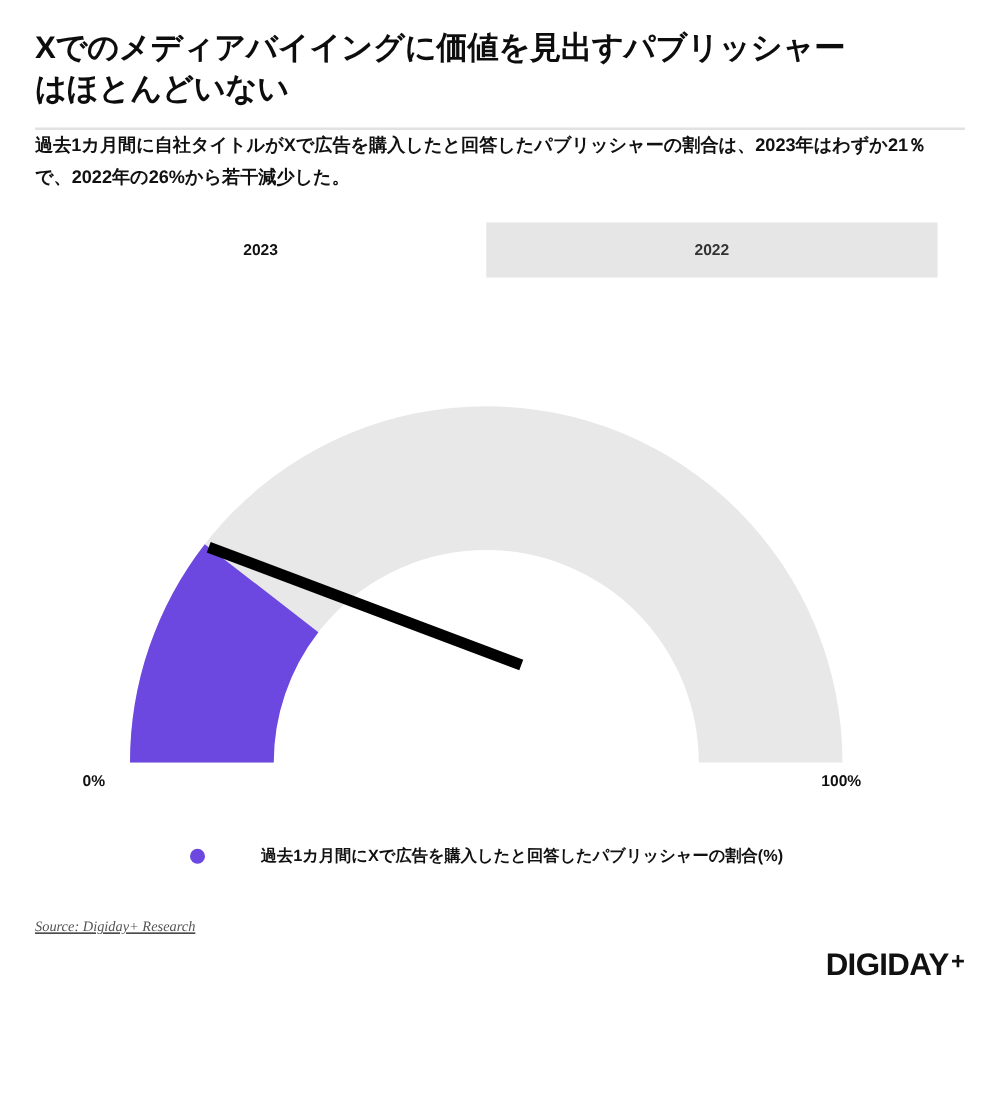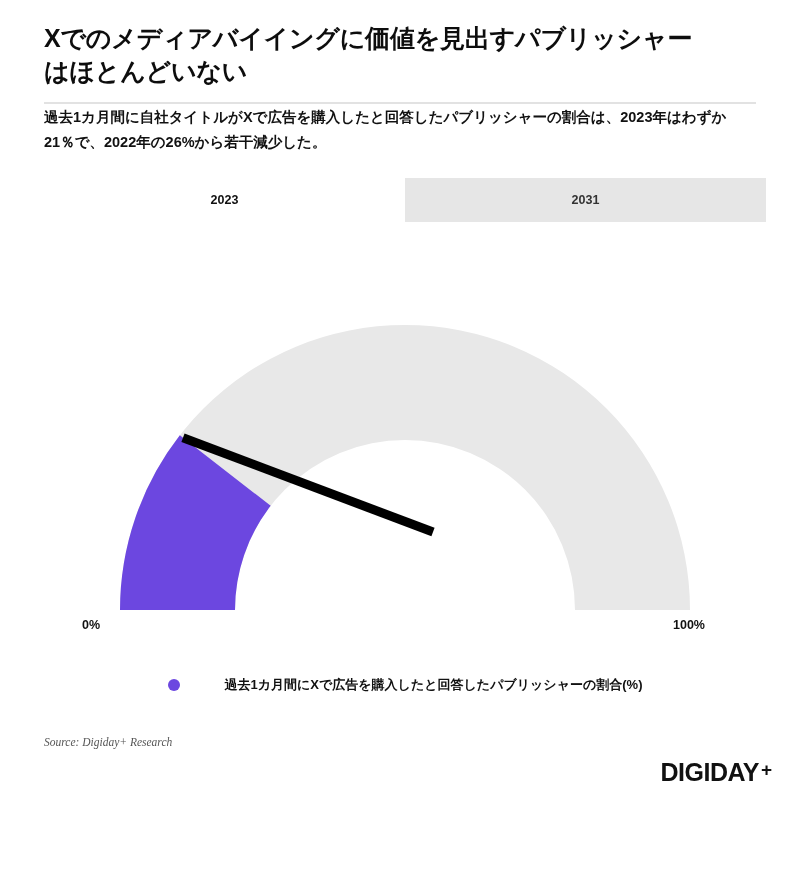--- a/index.html
+++ b/index.html
@@ -13,21 +13,21 @@
     font-family: "Liberation Sans", sans-serif;
     color: #111111;
     position: relative;
     overflow: hidden;
   }
   .page {
     width: 800px;
     height: 811px;
     position: relative;
     box-sizing: border-box;
-    padding: 0 44px;
+    padding: 0 28px;
   }
 
   
   .title {
     margin: 0;
     padding-top: 22px;
     font-size: 25px;
     line-height: 1.32;
     font-weight: bold;
     letter-spacing: -0.2px;
@@ -117,20 +117,21 @@
   .legend-label {
     font-size: 13px;
     font-weight: bold;
     color: #111111;
   }
 
   
   .notes {
     margin-top: 38px;
     width: 722px;
+    text-decoration: underline;
   }
   .note {
     font-family: "Liberation Serif", serif;
     font-style: italic;
     font-size: 11.5px;
     color: #555555;
     line-height: 1.9;
   }
 
   
@@ -161,21 +162,21 @@
 <body>
 
 <div class="page">
 
   <h1 class="title">Xでのメディアバイイングに価値を見出すパブリッシャーはほとんどいない</h1>
   <div class="title-rule"></div>
   <div class="subtitle">過去1カ月間に自社タイトルがXで広告を購入したと回答したパブリッシャーの割合は、2023年はわずか21％で、2022年の26%から若干減少した。</div>
 
   <div class="tabs">
     <div class="tab active">2023</div>
-    <div class="tab">2031</div>
+    <div class="tab">2022</div>
   </div>
 
   <div class="chart-area">
     <div class="gauge-wrap">
       <svg width="722" height="400" viewBox="0 0 722 400">
 
         <path fill="#e8e8e8" d="M 76,359.99999999999994 A 285,285 0 0 1 646,360 L 531,360 A 170,170 0 0 0 191,360 Z"></path>
 
         <path fill="#6c47e0" d="M 76,359.99999999999994 A 285,285 0 0 1 135.80582147292824,185.32148970890174 L 226.67364789613262,255.80580087899403 A 170,170 0 0 0 191,360 Z"></path>
 

